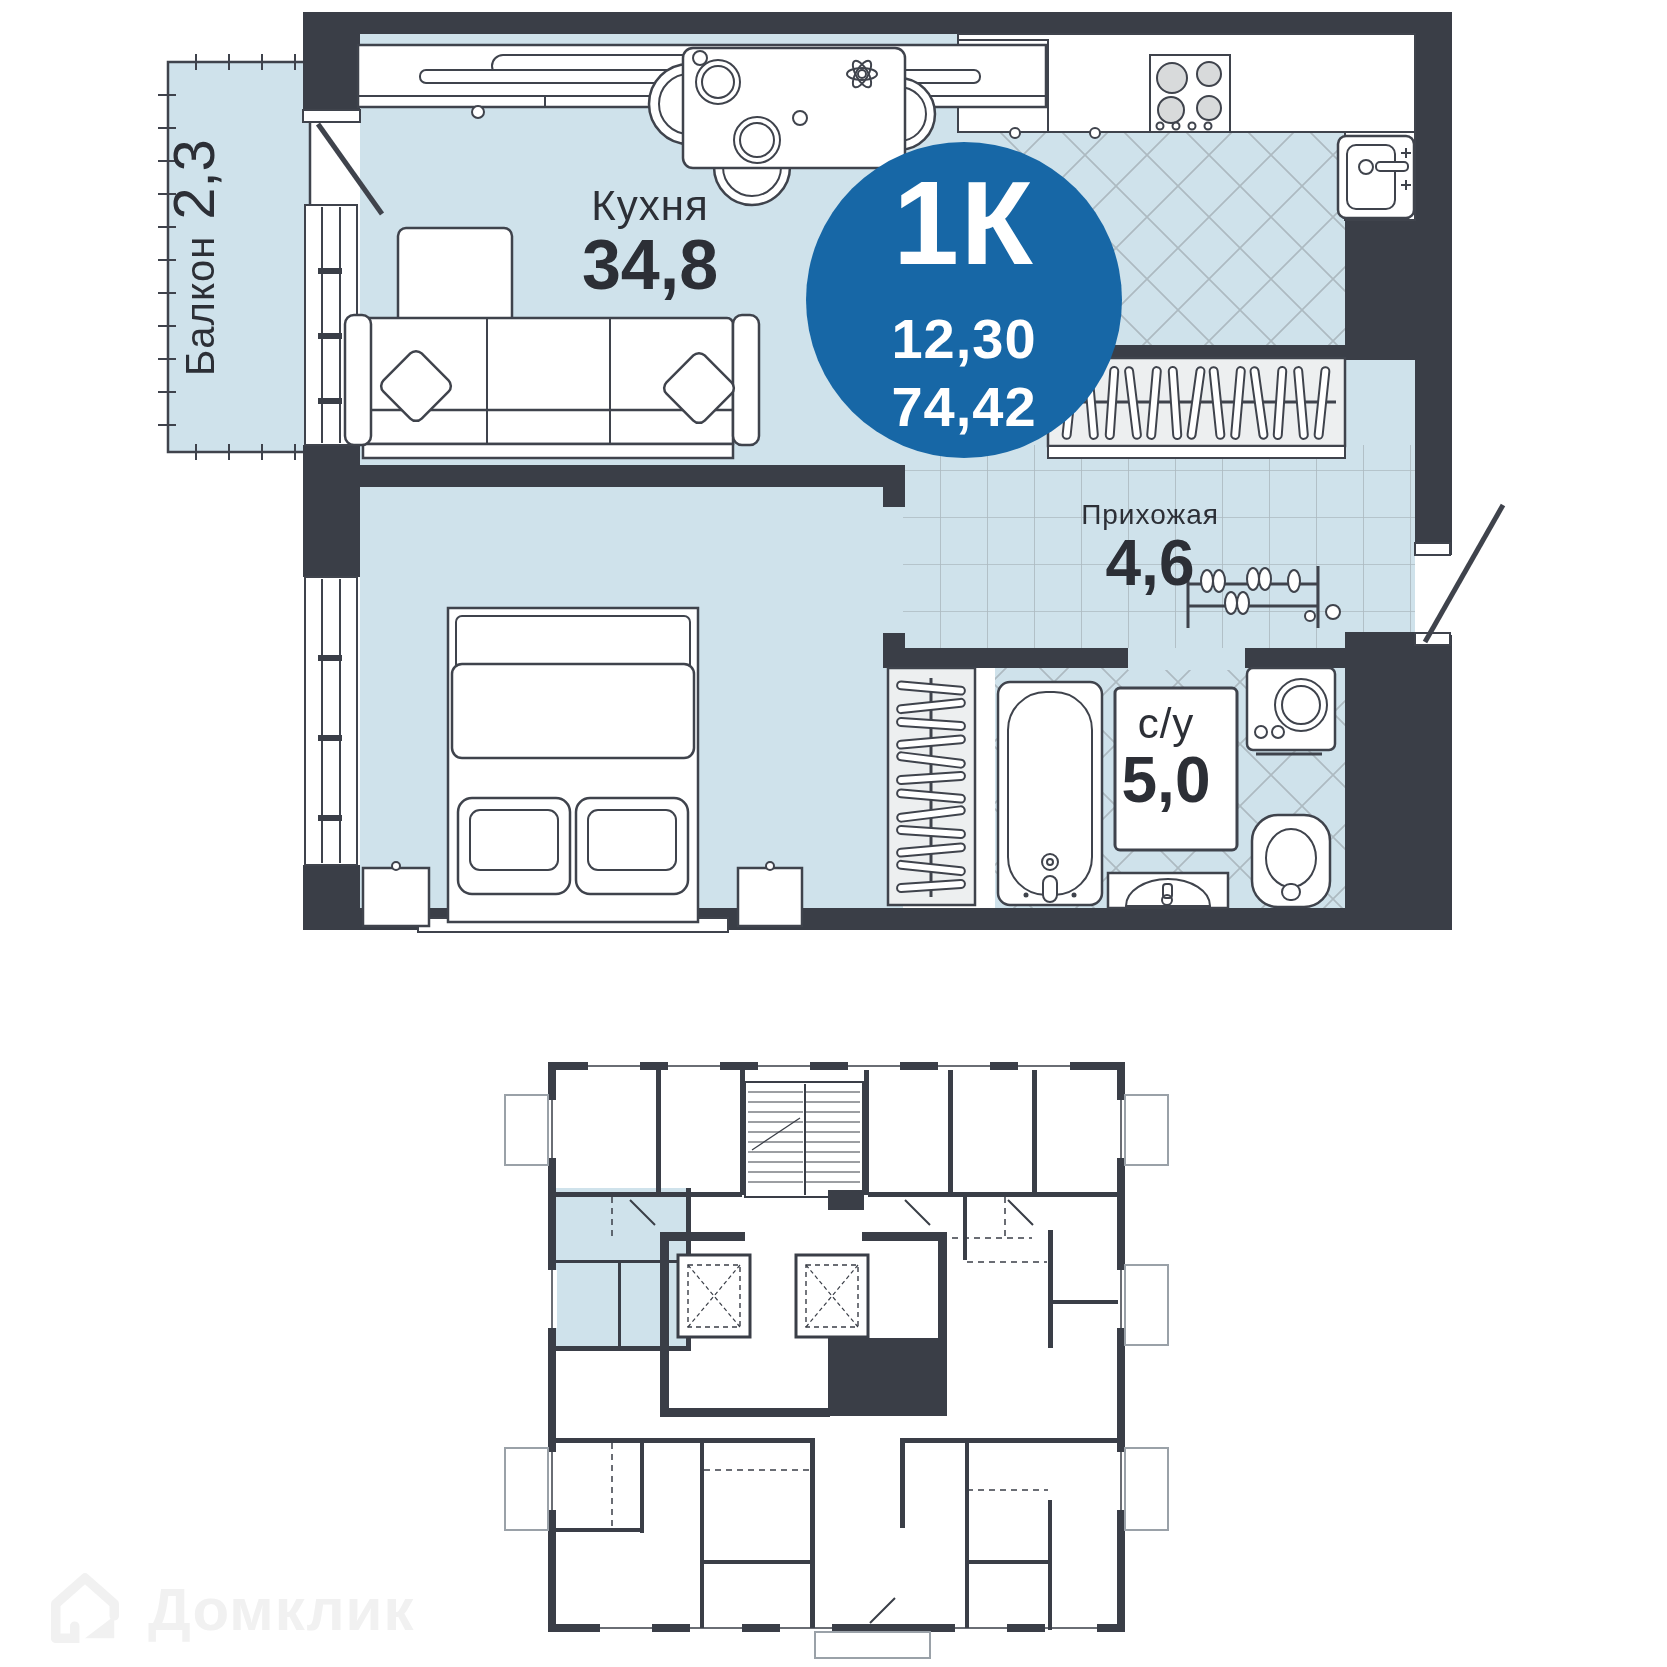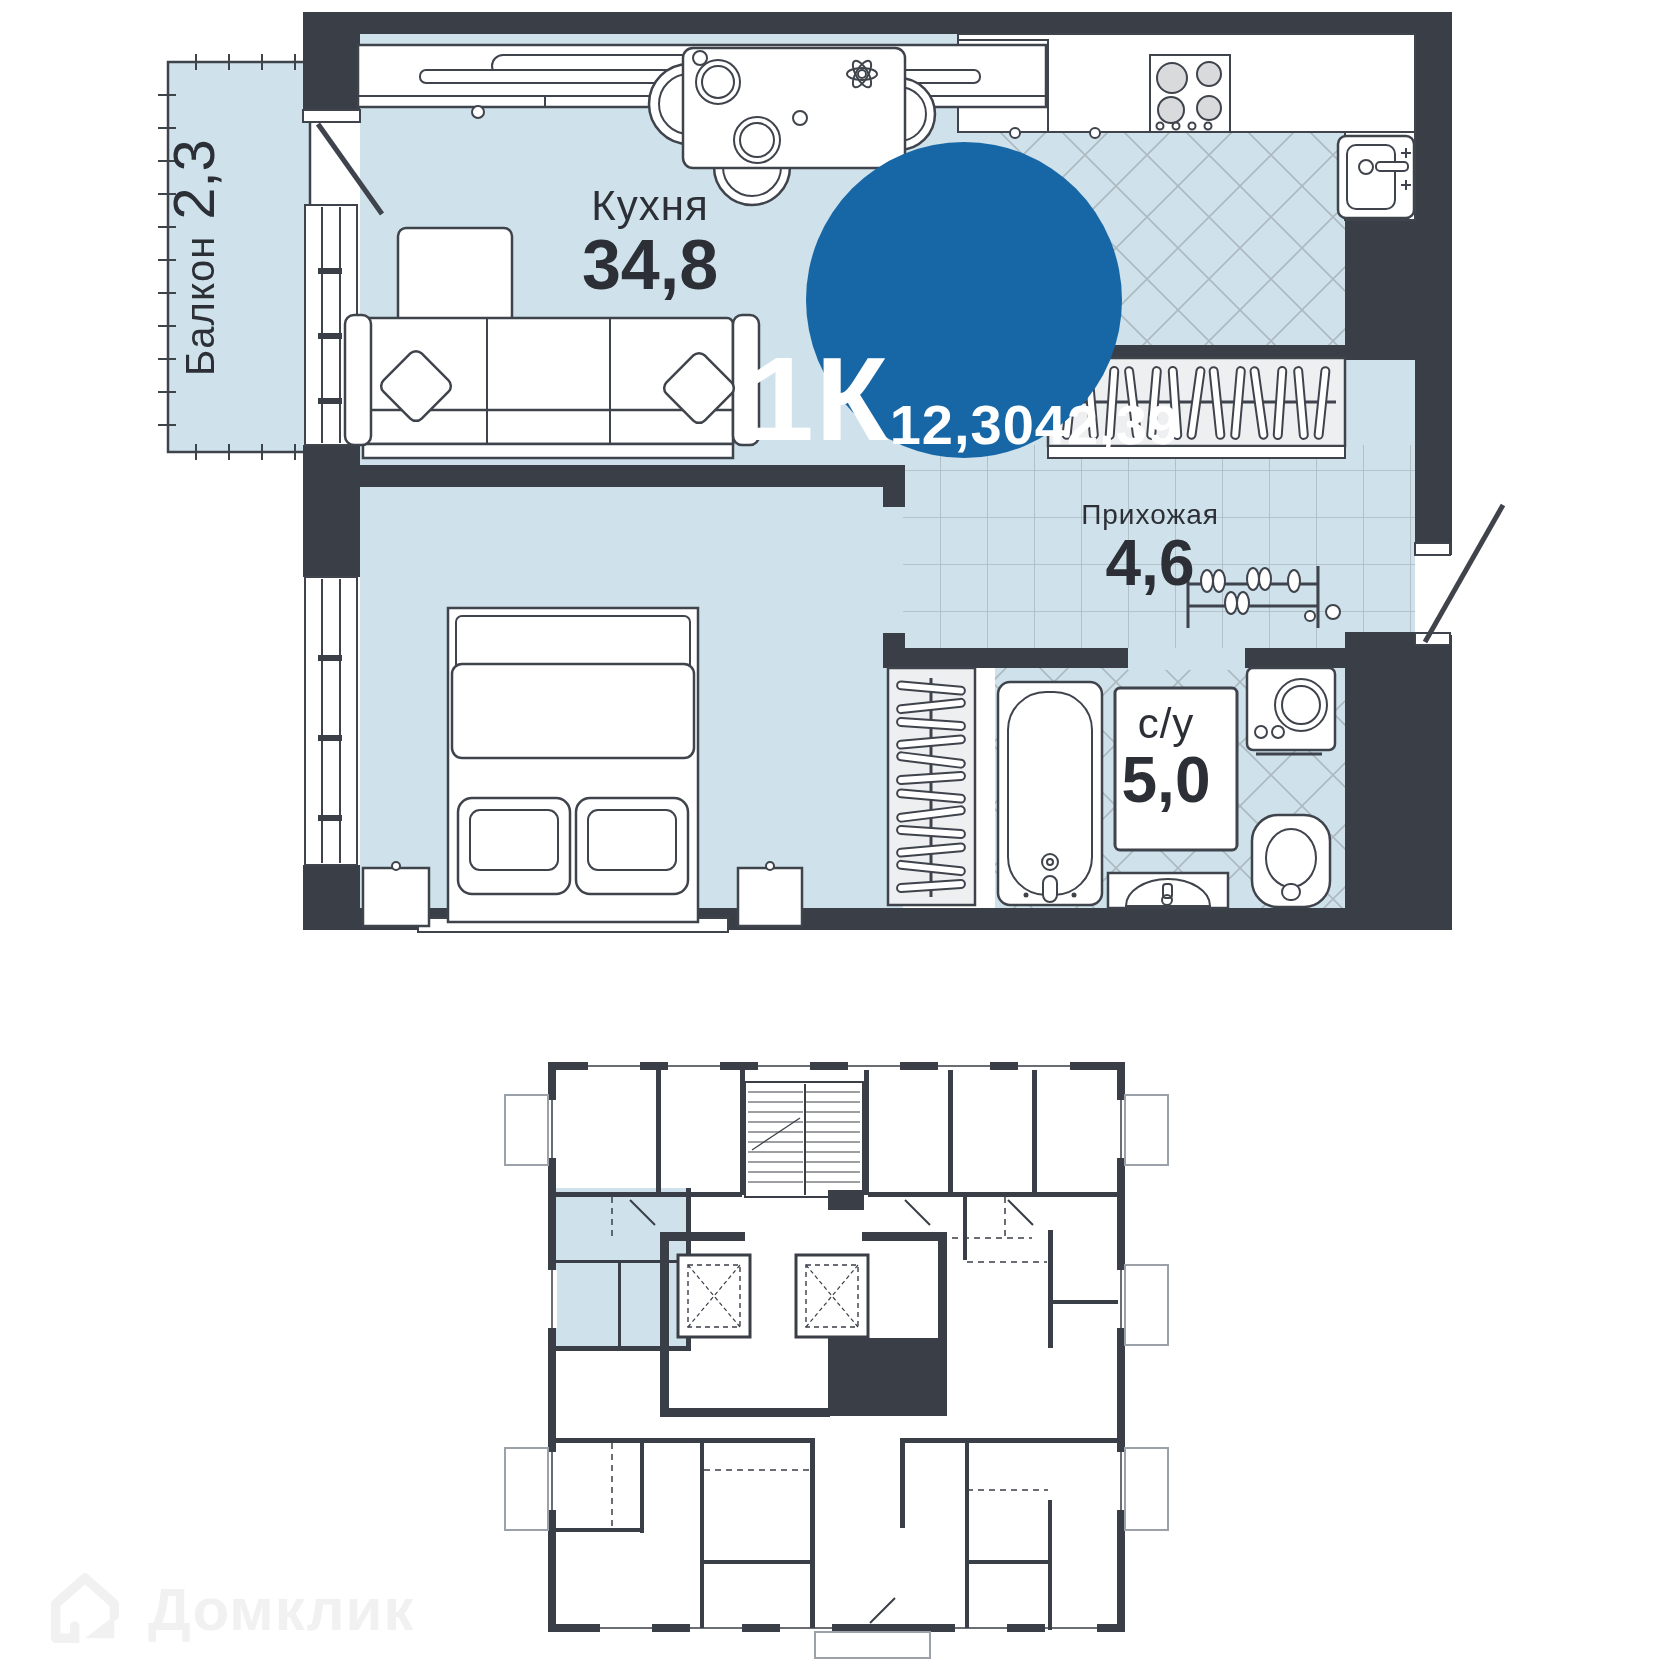--- a/index.html
+++ b/index.html
@@ -37,22 +37,22 @@
   .lbl-hall .nm{font-size:28px}
   .lbl-hall .ar{font-size:64px}
   .lbl-bath .nm{font-size:42px}
   .lbl-bath .ar{font-size:64px}
   .lbl-balcony{display:flex;align-items:baseline;justify-content:center;gap:16px;
     transform:rotate(-90deg);}
   .lbl-balcony .nm{font-size:40px;font-weight:500}
   .lbl-balcony .ar{font-size:58px;font-weight:500}
 
   .badge{position:absolute;left:806px;top:142px;width:316px;height:316px;border-radius:50%;
-    background:var(--accent_blue);color:#fff;display:flex;flex-direction:row;
-    align-items:flex-end;justify-content:center;padding-top:4px}
+    background:var(--accent_blue);color:#fff;display:flex;flex-direction:column;
+    align-items:center;justify-content:center;padding-top:4px}
   .badge .t1{font-size:118px;font-weight:700;line-height:1.0;letter-spacing:2px}
   .badge .t2,.badge .t3{font-size:56px;font-weight:600;line-height:1.2;letter-spacing:1px}
   .badge .t2{margin-top:23px}
 
   .watermark{position:absolute;left:42px;top:1566px;display:flex;align-items:center;gap:20px;color:var(--wm)}
   .watermark .wm-text{font-size:60px;font-weight:700;letter-spacing:1px}
 </style>
 </head>
 <body>
 
@@ -447,21 +447,21 @@
 </div>
 
 <div class="room-label lbl-balcony" style="left:55px;top:180px;width:370px;height:155px">
   <div class="nm">Балкон</div>
   <div class="ar">2,3</div>
 </div>
 
 <div class="badge">
   <div class="t1">1К</div>
   <div class="t2">12,30</div>
-  <div class="t3">42,39</div>
+  <div class="t3">74,42</div>
 </div>
 
 <div class="watermark">
   <svg width="86" height="86" viewBox="0 0 100 100">
     <path d="M16 84 V44 L50 14 L84 44 V58" fill="none" stroke="var(--wm)" stroke-width="11" stroke-linejoin="round" stroke-linecap="round"></path>
     <path d="M16 84 H38 L38 70" fill="none" stroke="var(--wm)" stroke-width="11" stroke-linecap="round"></path>
     <path d="M50 84 L84 84 L84 58 Z" fill="var(--wm)"></path>
   </svg>
   <div class="wm-text">Домклик</div>
 </div>

